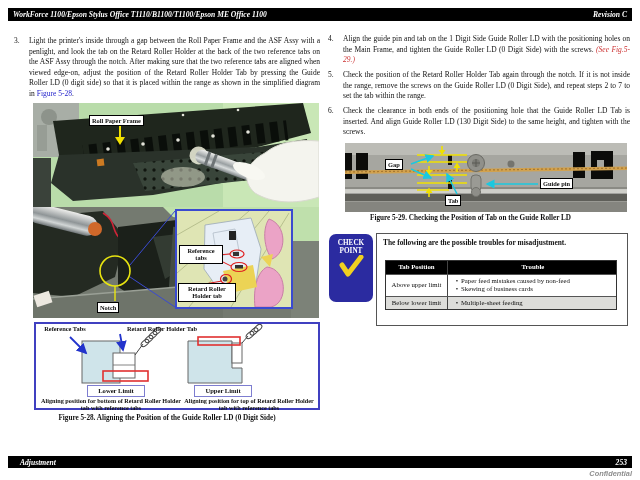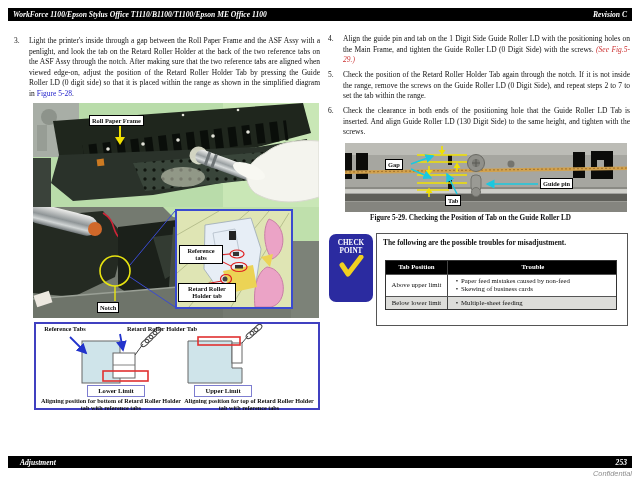--- a/index.html
+++ b/index.html
@@ -33,21 +33,21 @@
   .tbl{position:absolute;left:8px;top:26px;width:230px;border:1px solid #333;font-size:6.8px;line-height:8.6px;}
   .hrow{display:flex;background:#000;color:#fff;font-weight:bold;text-align:center;}
   .trow{display:flex;border-top:1px solid #555;background:#fff;}
   .trow.alt{background:#ddddda;}
   .c1{width:62px;flex:none;border-right:1px solid #444;padding:2px 2px;box-sizing:border-box;
       display:flex;align-items:center;justify-content:center;text-align:center;}
   .c2{flex:1;padding:2px 3px 2px 5px;}
   .bullet-line{display:flex;}
   .bullet-line .b{width:8px;flex:none;text-align:center;}
   .confidential{position:absolute;right:8px;top:469px;font-family:"Liberation Sans",sans-serif;
-                font-style:italic;font-size:7.4px;color:#8e8e8e;}
+                font-style:italic;font-size:7.4px;color:#8e8e8e;font-weight:bold;}
 </style>
 </head>
 <body>
 
 <div class="page">
 
   <div class="bar" style="top:8px;">
     <span>WorkForce 1100/Epson Stylus Office T1110/B1100/T1100/Epson ME Office 1100</span>
     <span>Revision C</span>
   </div>
@@ -225,20 +225,21 @@
       </g>
     </svg>
     <div class="dlabel" style="left:8px;top:1px;width:42px;">Reference Tabs</div>
     <div class="dlabel" style="left:66px;top:1px;width:120px;white-space:nowrap;">Retard Roller Holder Tab</div>
     <div class="limitbox" style="left:51px;top:61px;width:56px;">Lower Limit</div>
     <div class="limitbox" style="left:158px;top:61px;width:56px;">Upper Limit</div>
     <div class="subcap" style="left:4px;top:73px;width:142px;">Aligning position for bottom of Retard Roller Holder tab with reference tabs</div>
     <div class="subcap" style="left:148px;top:73px;width:130px;">Aligning position for top of Retard Roller Holder tab with reference tabs</div>
   </div>
 
+  <div class="caption" style="left:14px;top:414px;width:306px;">Figure 5-28. Aligning the Position of the Guide Roller LD (0 Digit Side)</div>
 
   <div class="step" style="left:328px;top:34px;width:302px;">
     <span class="num">4.</span>
     <span class="body"><span>Align the guide pin and tab on the 1 Digit Side Guide Roller LD with the positioning holes on the Main Frame, and tighten the Guide Roller LD (0 Digit Side) with the screws. </span><span class="link-red">(See Fig.5-29.)</span></span>
   </div>
   <div class="step" style="left:328px;top:70px;width:302px;">
     <span class="num">5.</span>
     <span class="body">Check the position of the Retard Roller Holder Tab again through the notch. If it is not inside the range, remove the screws on the Guide Roller LD (0 Digit Side), and repeat steps 2 to 7 to set the tab within the range.</span>
   </div>
   <div class="step" style="left:328px;top:106px;width:302px;">

